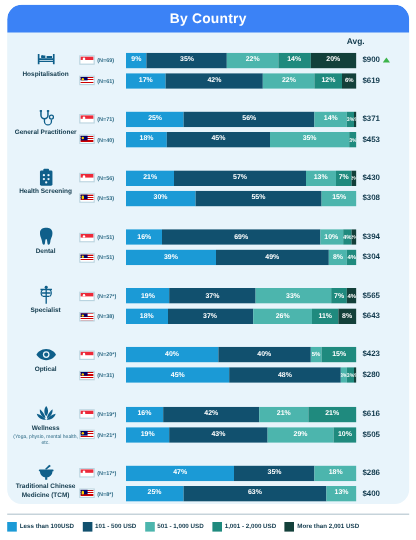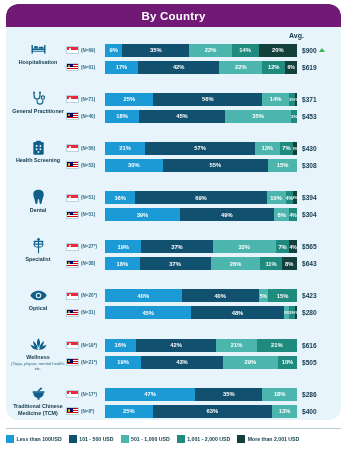--- a/index.html
+++ b/index.html
@@ -17,21 +17,21 @@
   .panel {
     position: absolute;
     left: 6px; top: 4px; right: 6px;
     height: 416px;
     background: #e8f4fb;
     border-radius: 12px;
     overflow: hidden;
   }
   .title-bar {
     height: 23px;
-    background: #701a75;
+    background: #3b82f6;
     border-radius: 12px 12px 0 0;
     display: flex;
     align-items: center;
     justify-content: center;
   }
   .title-bar .title {
     color: #ffffff;
     font-size: 11.5px;
     font-weight: bold;
     letter-spacing: .2px;

